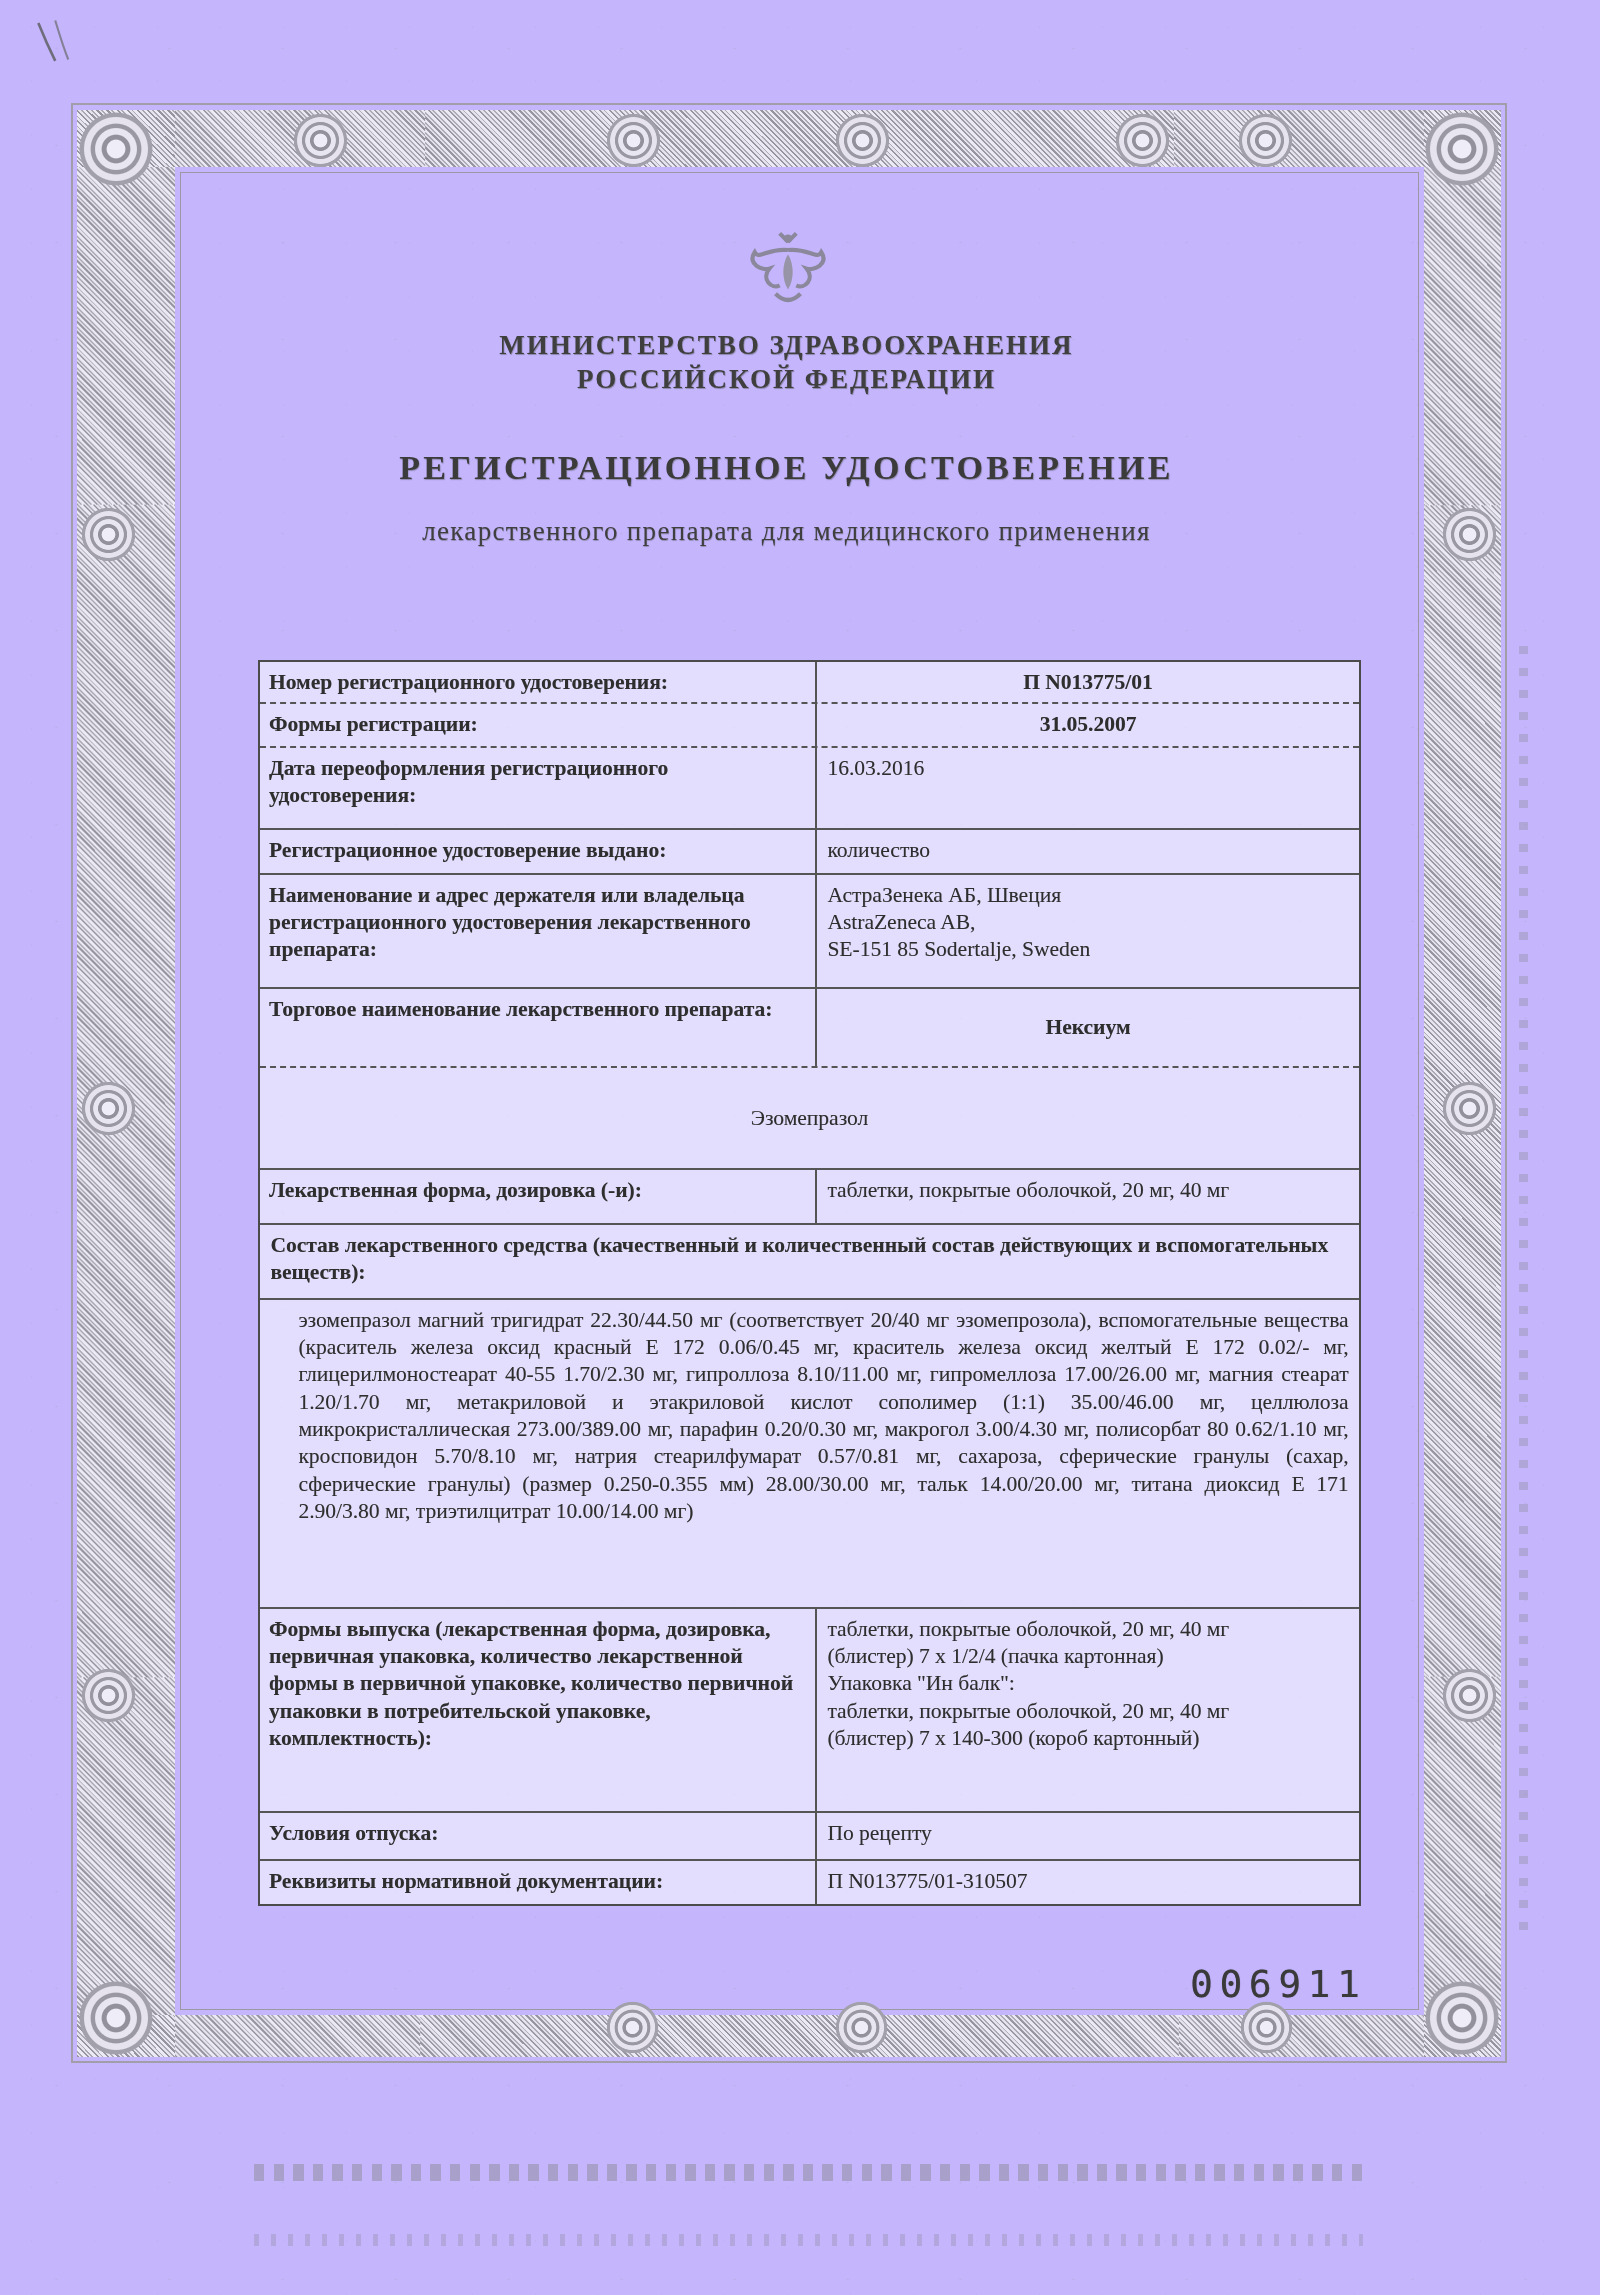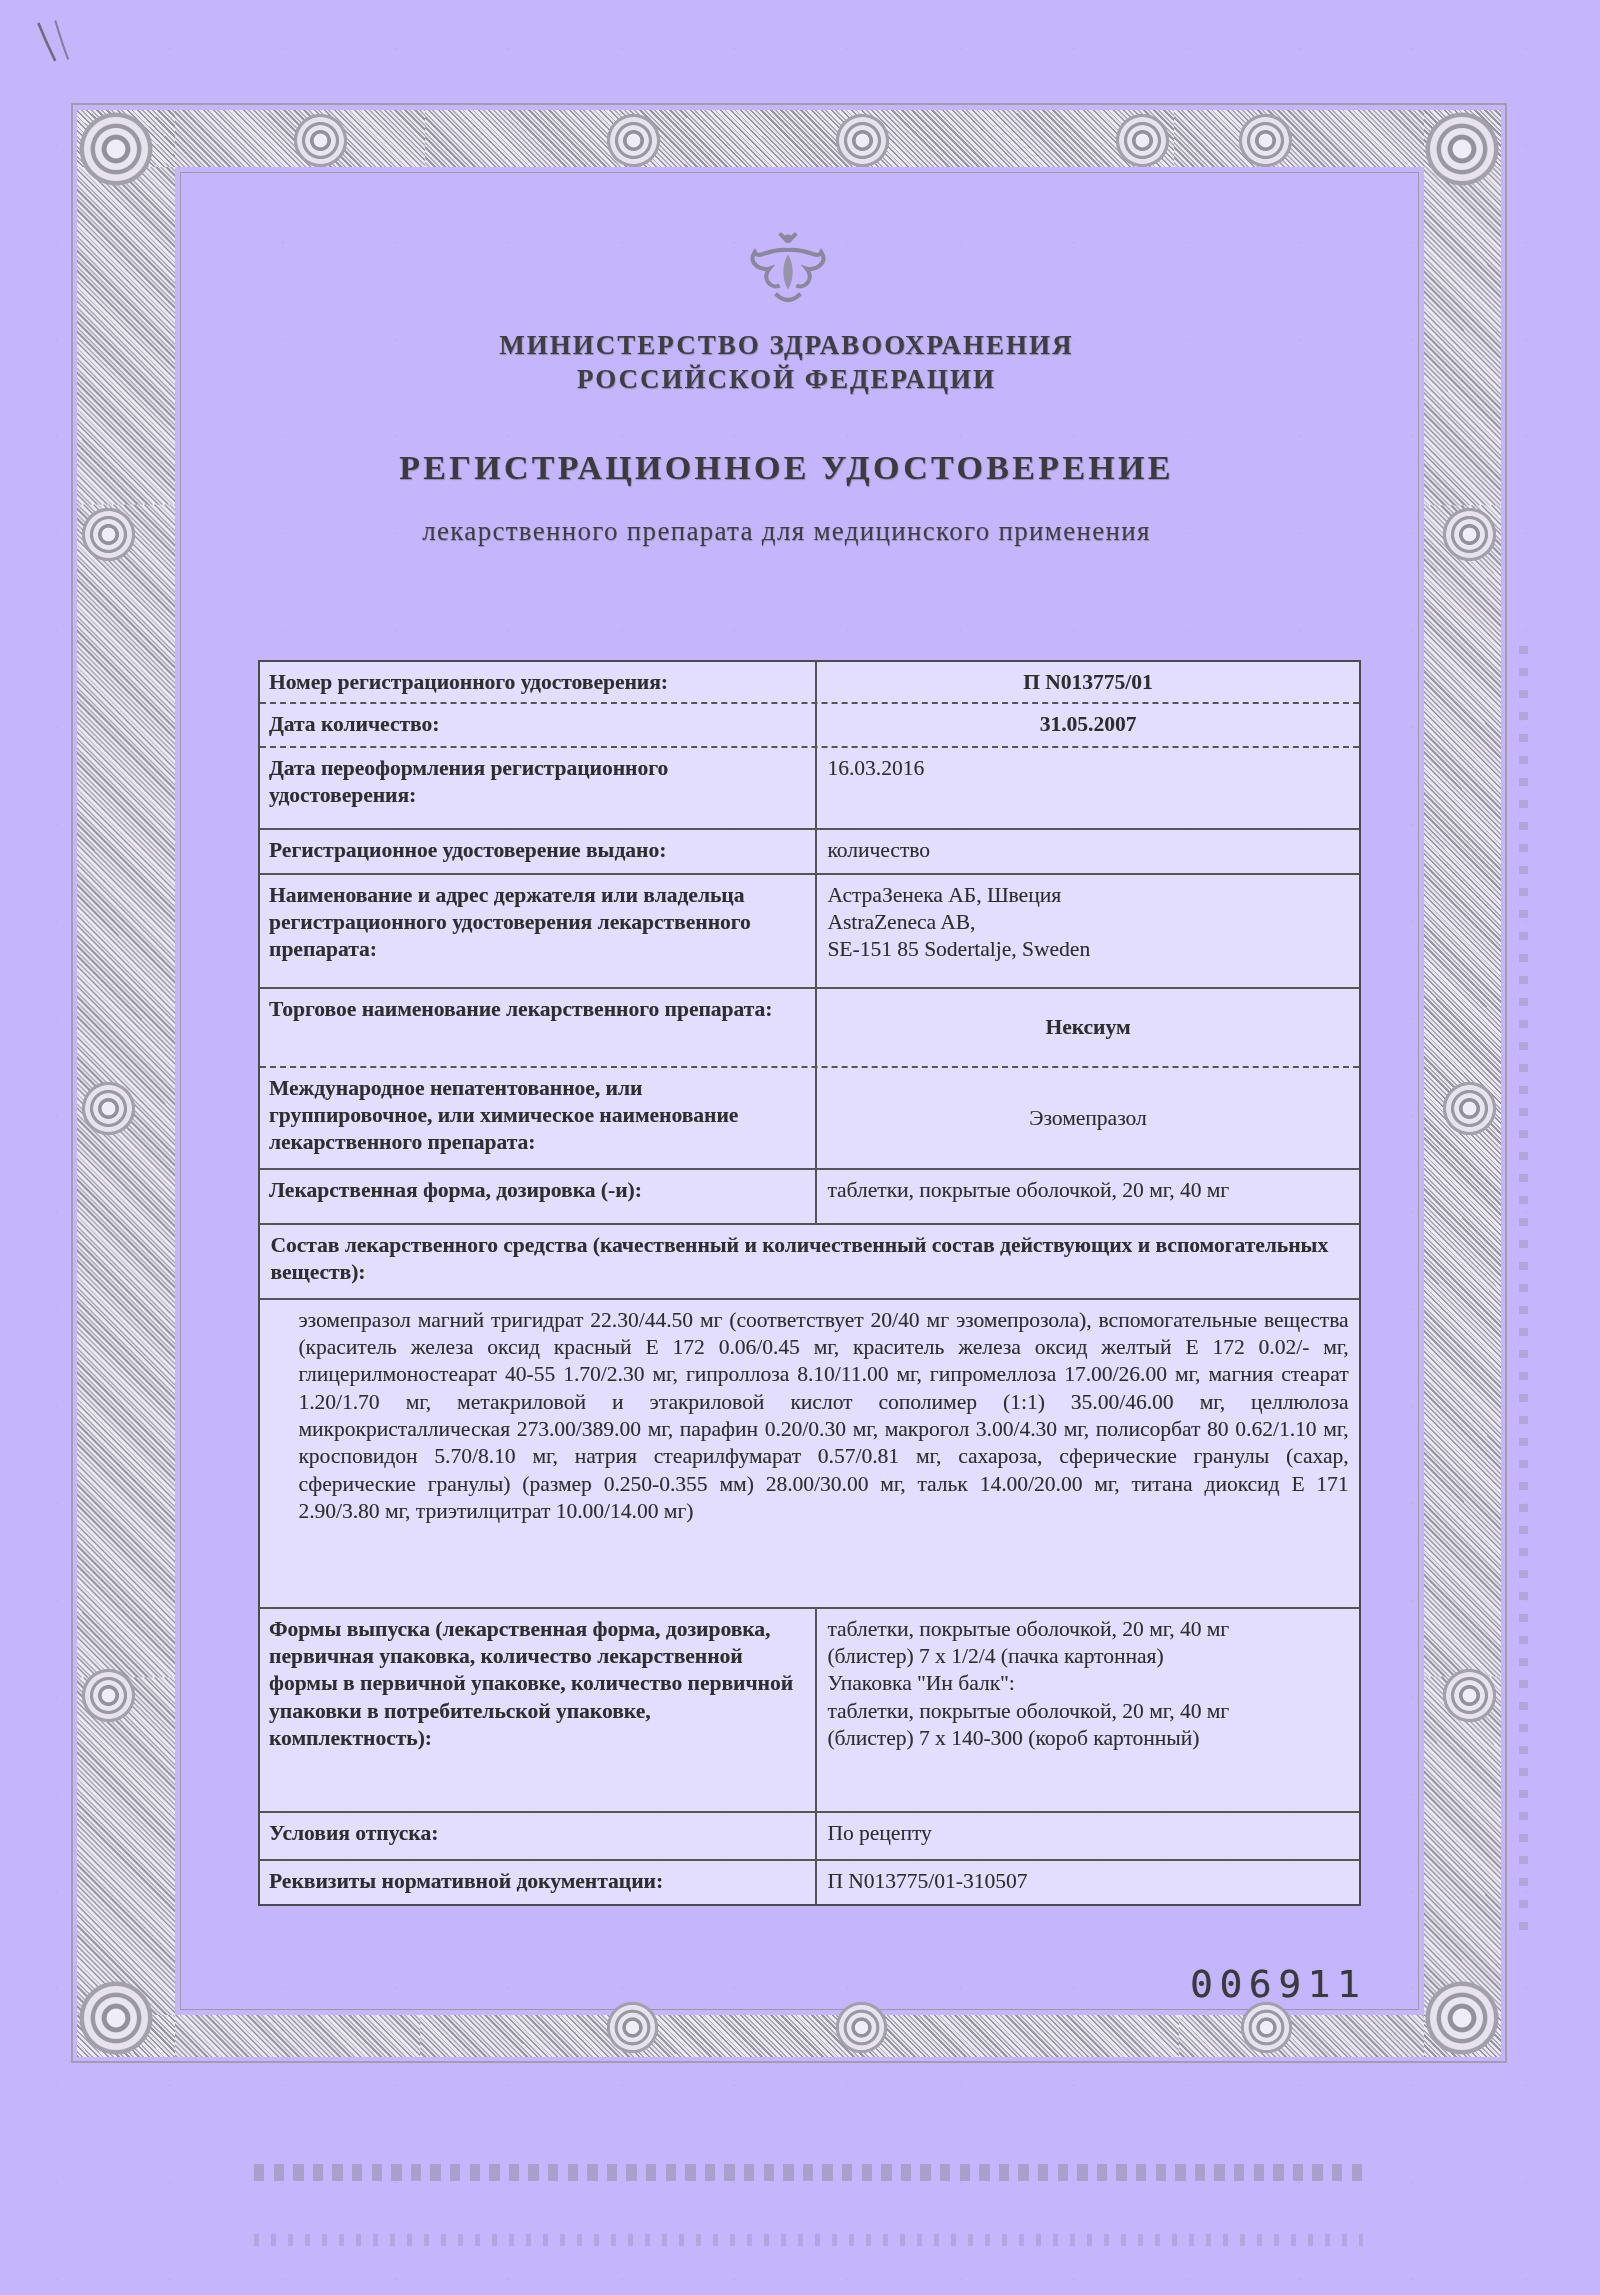--- a/index.html
+++ b/index.html
@@ -110,21 +110,21 @@
   <div class="doc-subtitle">лекарственного препарата для медицинского применения</div>
 
   <div class="reg-table">
 
     <div class="t-row dashed" style="min-height:37px;">
       <div class="t-label">Номер регистрационного удостоверения:</div>
       <div class="t-value bold center">П N013775/01</div>
     </div>
 
     <div class="t-row dashed" style="min-height:42px;">
-      <div class="t-label">Дата количество:</div>
+      <div class="t-label">Формы регистрации:</div>
       <div class="t-value bold center">31.05.2007</div>
     </div>
 
     <div class="t-row" style="min-height:80px;">
       <div class="t-label">Дата переоформления регистрационного удостоверения:</div>
       <div class="t-value">16.03.2016</div>
     </div>
 
     <div class="t-row" style="min-height:43px;">
       <div class="t-label">Регистрационное удостоверение выдано:</div>
@@ -137,21 +137,20 @@
 AstraZeneca AB,
 SE-151 85 Sodertalje, Sweden</div>
     </div>
 
     <div class="t-row dashed" style="min-height:77px;">
       <div class="t-label">Торговое наименование лекарственного препарата:</div>
       <div class="t-value bold center vcenter">Нексиум</div>
     </div>
 
     <div class="t-row" style="min-height:100px;">
-      <div class="t-label">Международное непатентованное, или группировочное, или химическое наименование лекарственного препарата:</div>
       <div class="t-value center vcenter">Эзомепразол</div>
     </div>
 
     <div class="t-row" style="min-height:53px;">
       <div class="t-label">Лекарственная форма, дозировка (-и):</div>
       <div class="t-value">таблетки, покрытые оболочкой, 20 мг, 40 мг</div>
     </div>
 
     <div class="t-row" style="min-height:73px;">
       <div class="t-full bold">Состав лекарственного средства (качественный и количественный состав действующих и вспомогательных веществ):</div>

